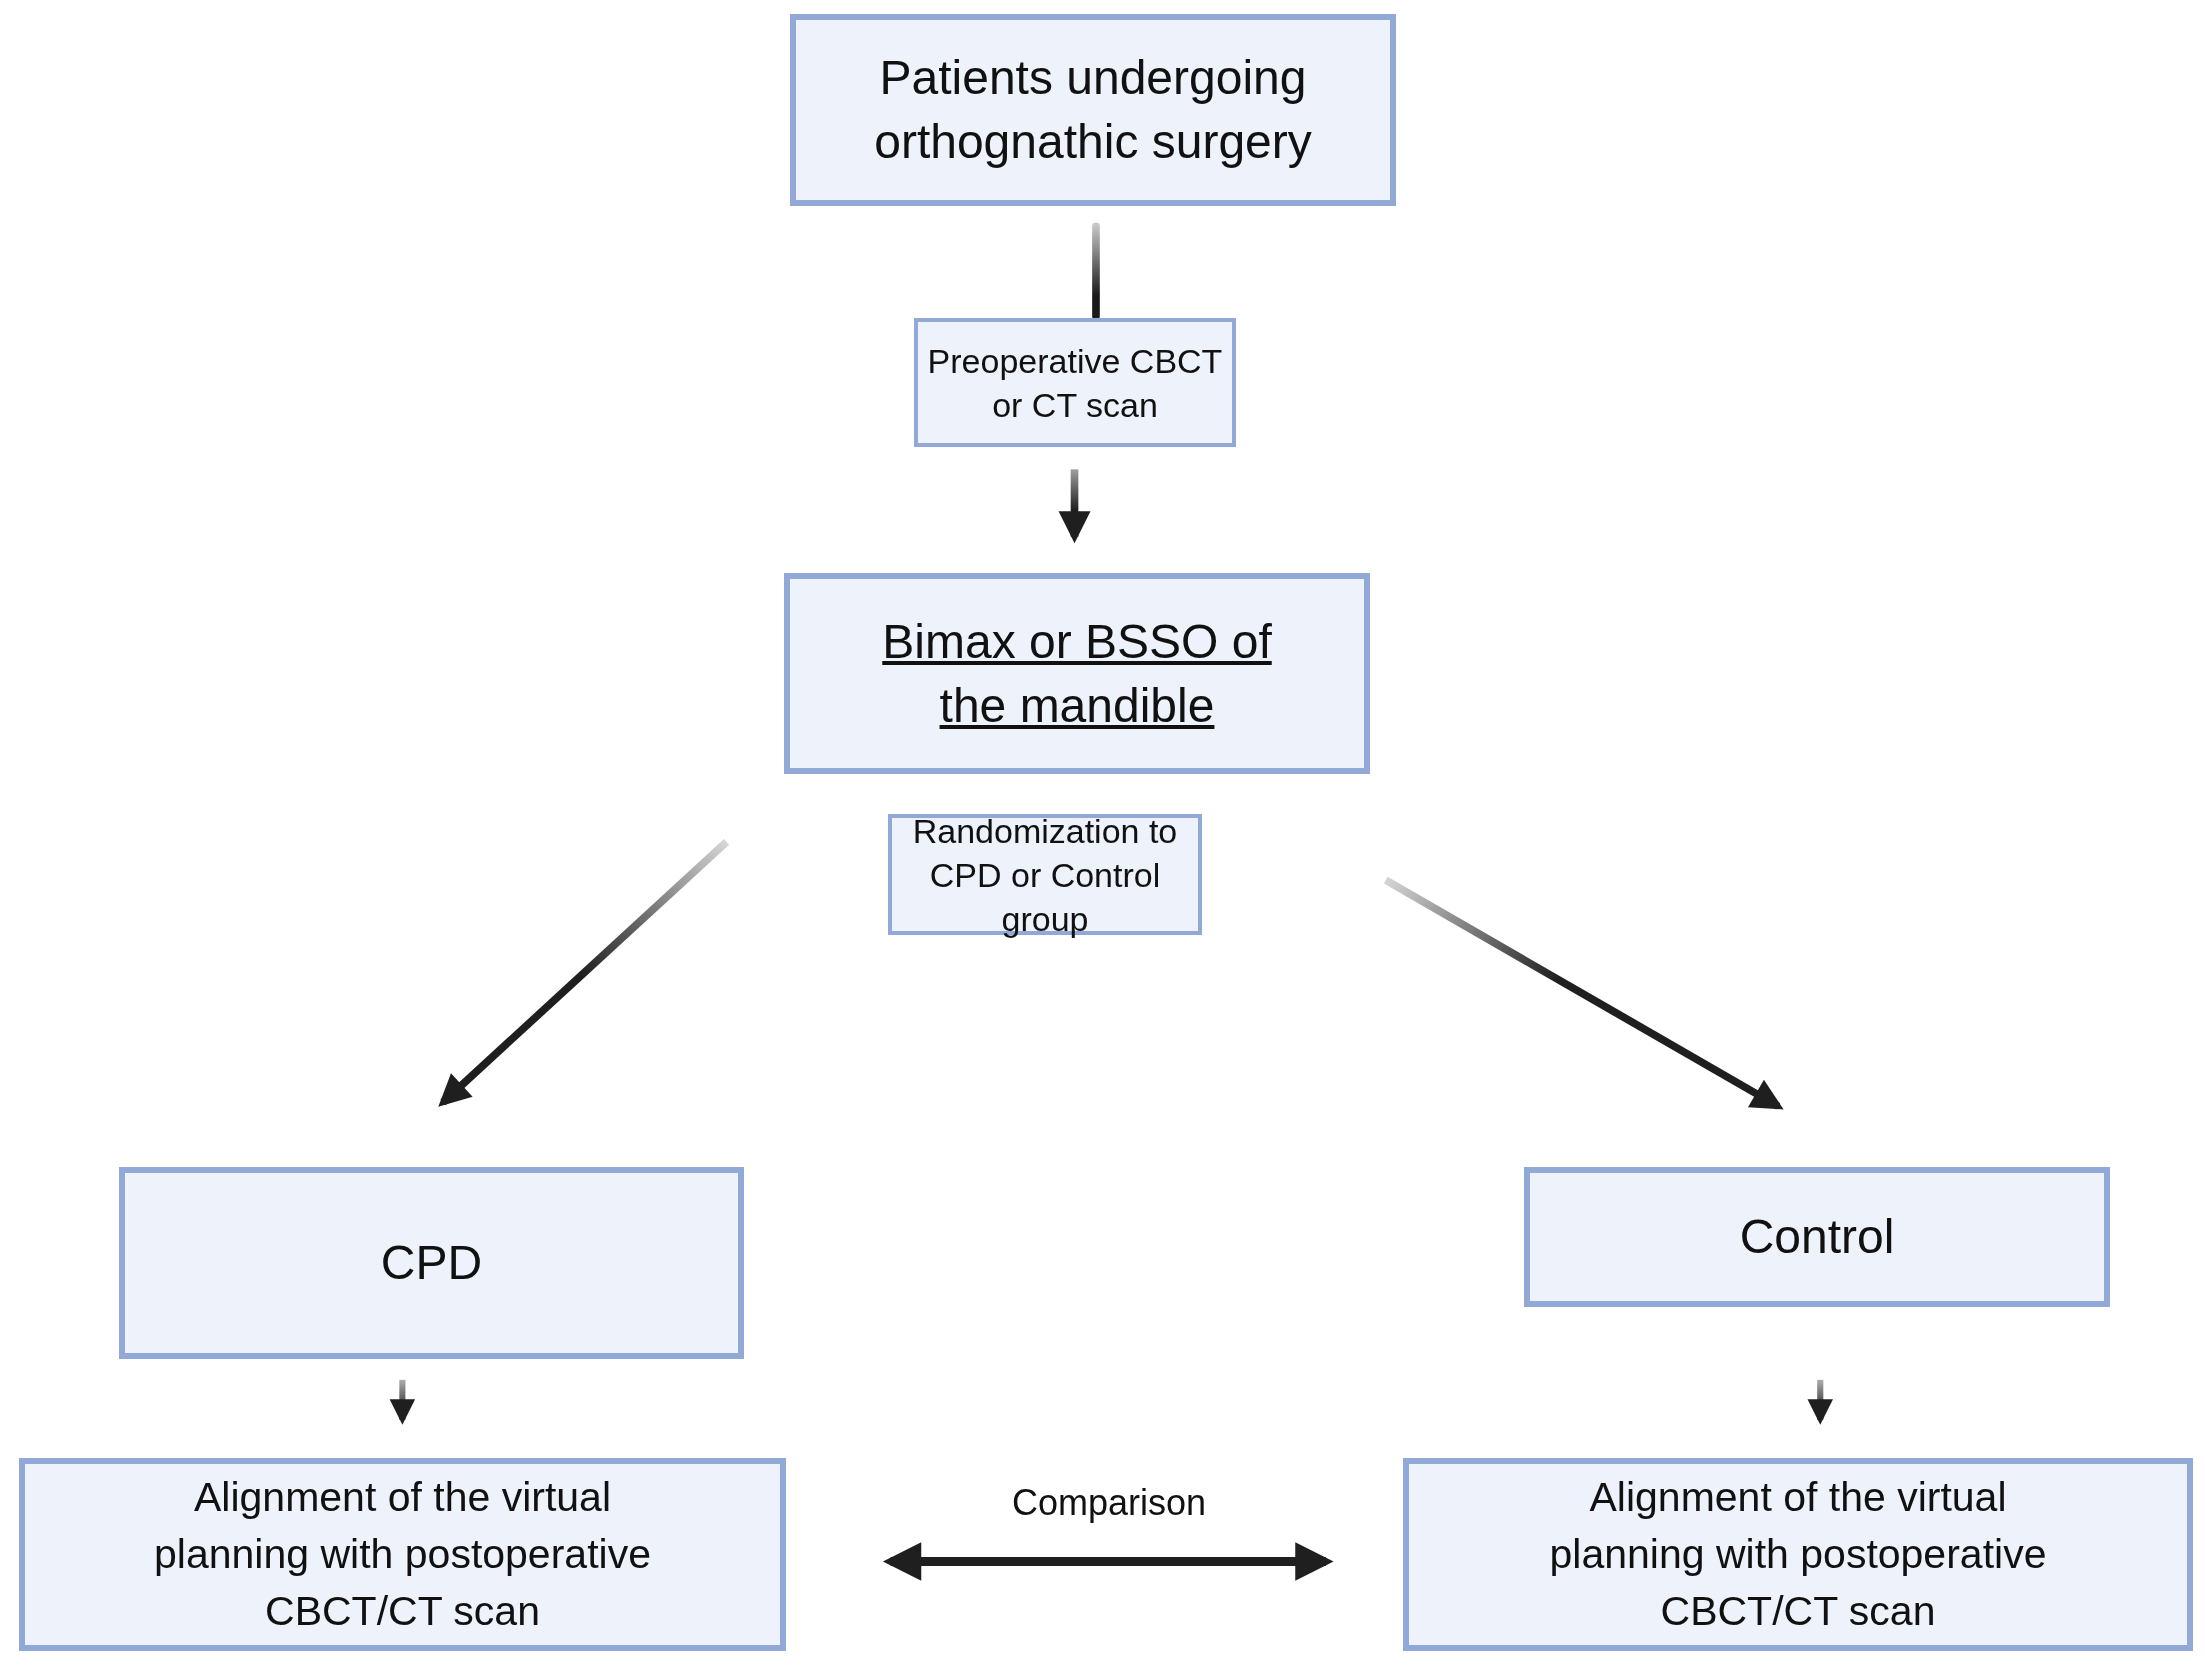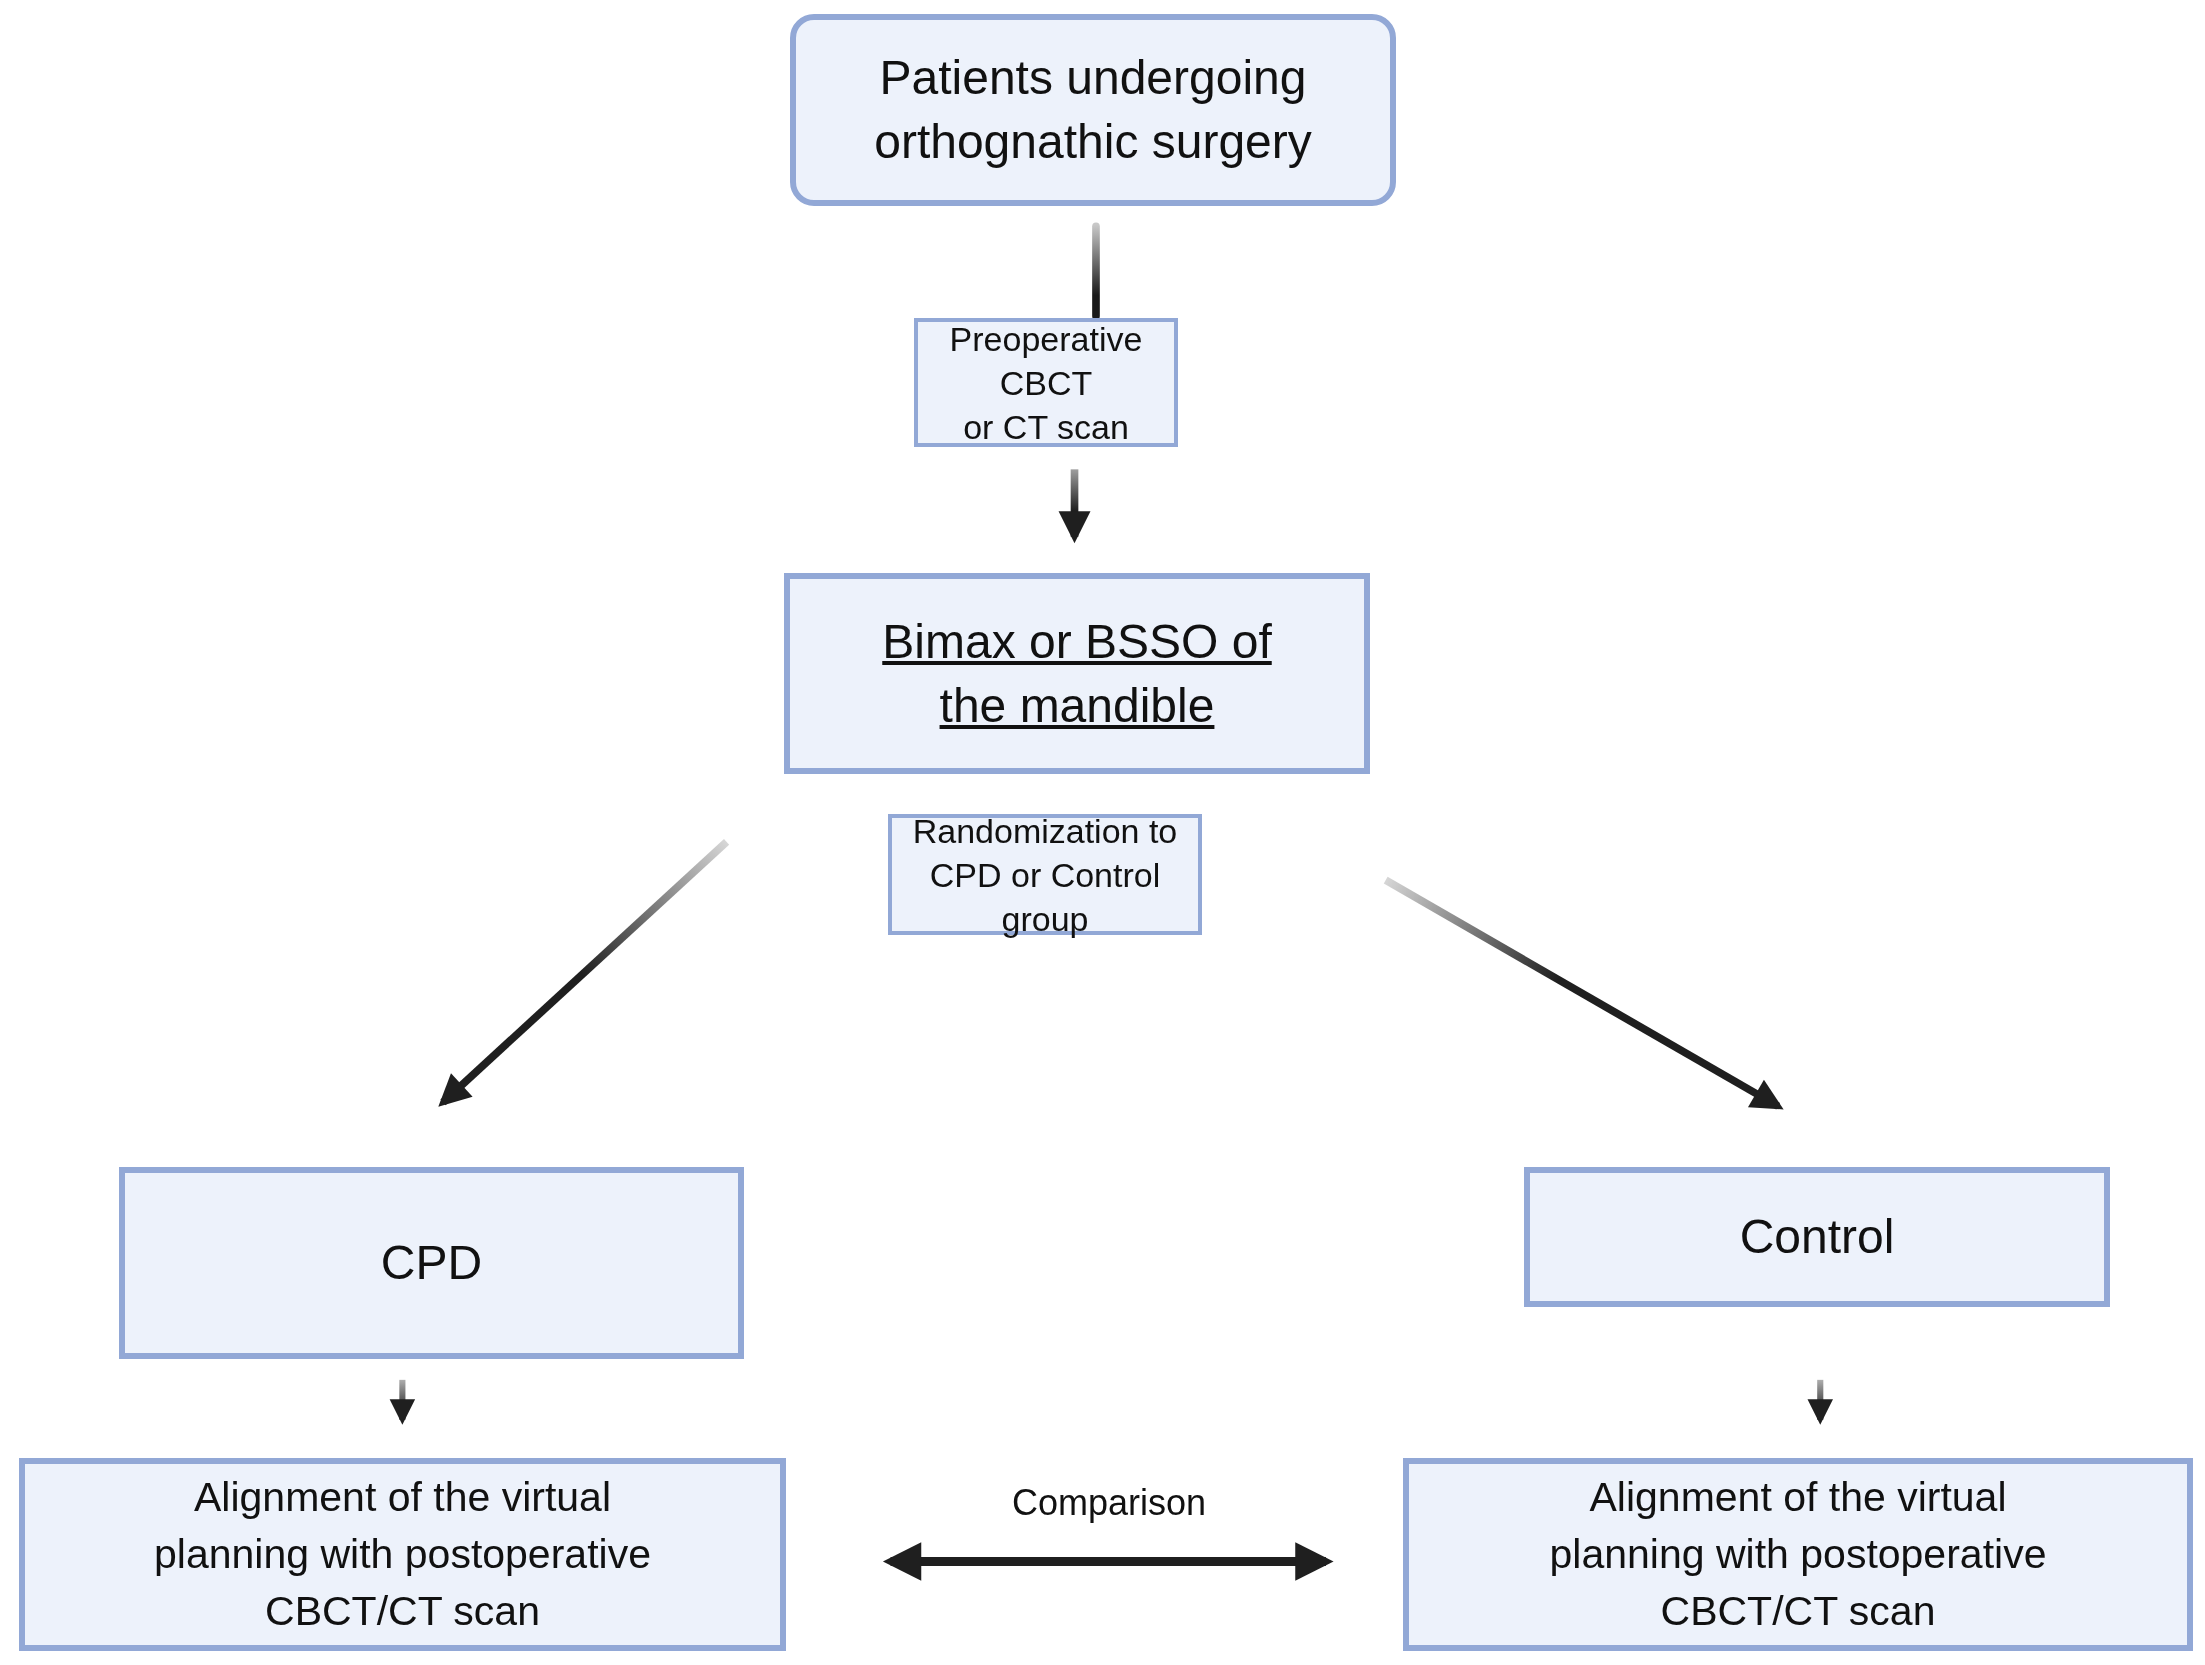--- a/index.html
+++ b/index.html
@@ -23,22 +23,22 @@
     position:absolute;
     box-sizing:border-box;
     background:var(--node-fill);
     border:6.1px solid var(--node-border);
     display:flex;align-items:center;justify-content:center;
     text-align:center;
     white-space:pre-line;
     color:var(--text-color);
   }
   .node.small{border-width:4.6px;}
-  .node-patients {left:790px;top:14px;  width:606px; height:192px;font-size:48px;line-height:64px;border-radius:24px;}
-  .node-preop    {left:914px;top:318px; width:264px; height:129px;font-size:34px;line-height:44px;}
+  .node-patients {left:790px;top:14px;  width:606px; height:192px;font-size:48px;line-height:64px;}
+  .node-preop    {left:914px;top:318px; width:322px; height:129px;font-size:34px;line-height:44px;}
   .node-bimax    {left:784px;top:573px; width:586px; height:201px;font-size:48px;line-height:64px;text-decoration:underline;}
   .node-random   {left:888px;top:814px;width:314px; height:121px;font-size:34px;line-height:44px;}
   .node-cpd      {left:119px; top:1167px;width:625px; height:192px;font-size:48px;line-height:64px;}
   .node-control  {left:1524px;top:1167px;width:586px; height:140px;font-size:48px;line-height:64px;}
   .node-align-left {left:19px;  top:1458px;width:767px;height:193px;font-size:41px;line-height:57px;}
   .node-align-right{left:1403px;top:1458px;width:790px;height:193px;font-size:41px;line-height:57px;}
   .comparison-label{
     position:absolute;left:879px;top:1478px;width:460px;
     text-align:center;font-size:36px;line-height:49px;
     color:var(--text-color);

